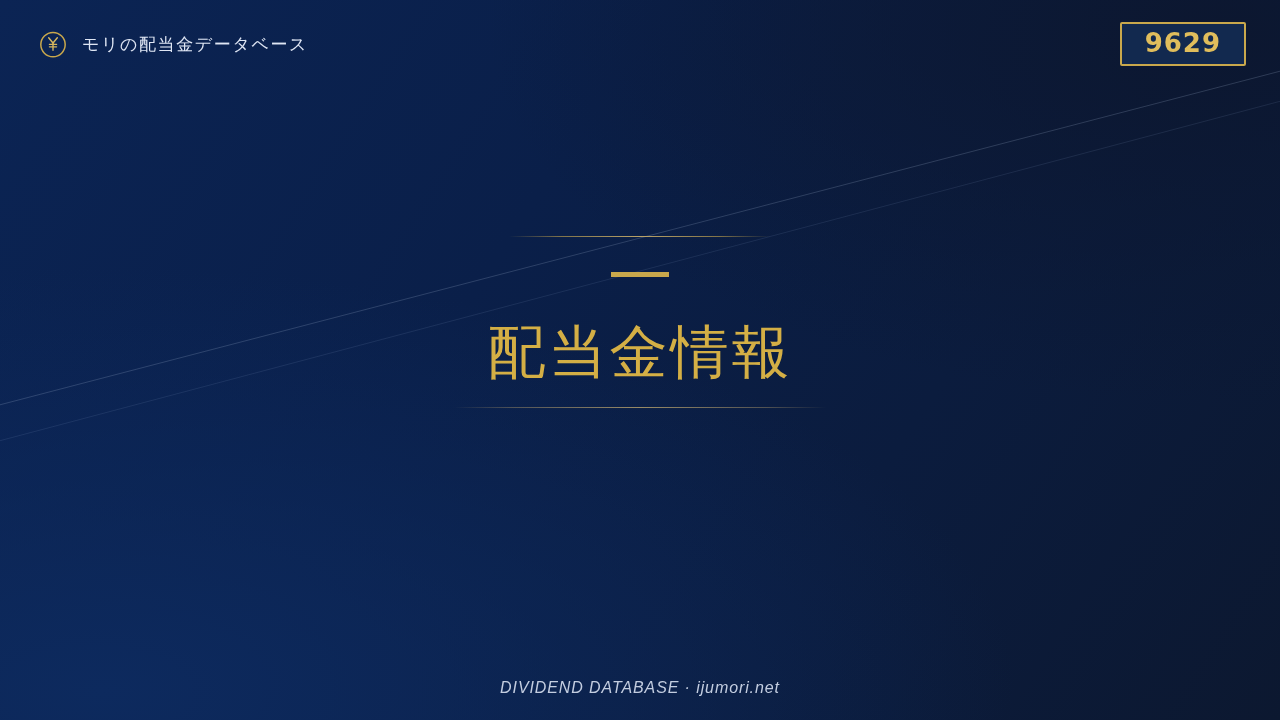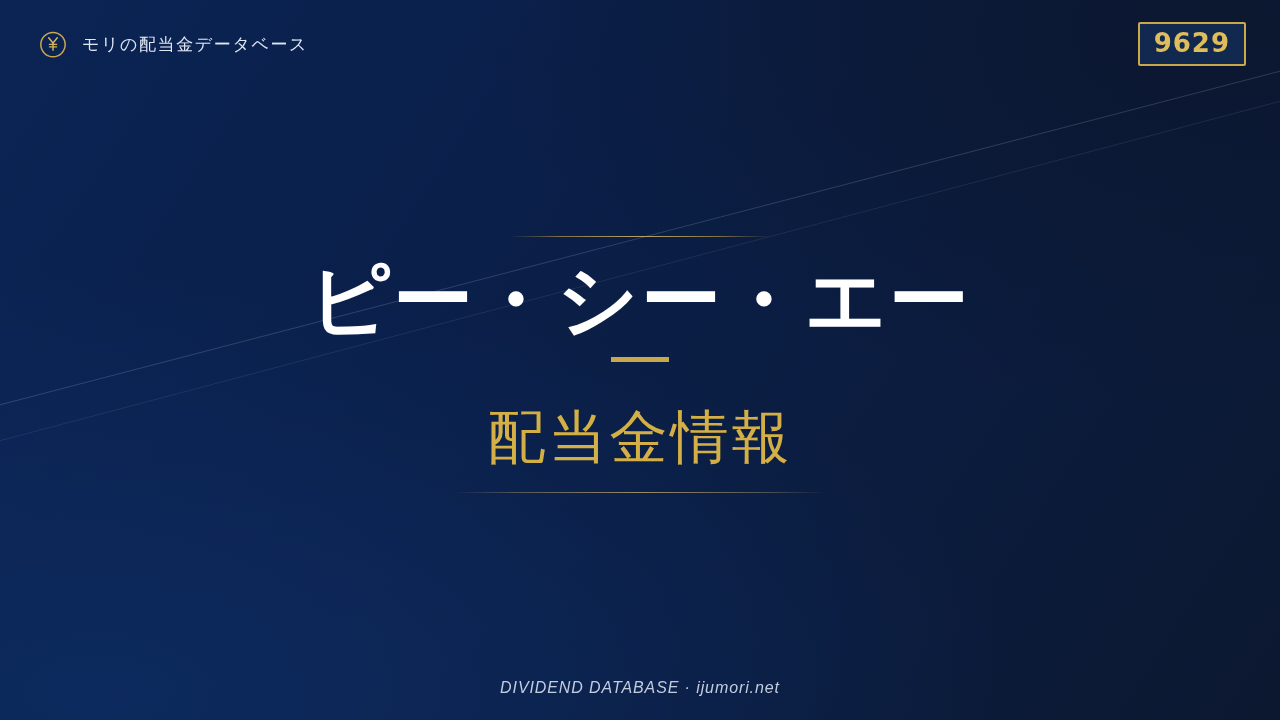--- a/index.html
+++ b/index.html
@@ -47,21 +47,21 @@
   }
   .spacer{ flex:1 1 auto; }
   .ticker-badge{
     border:2px solid #c9a84c;
     background:#12294f;
     color:#e0bd5c;
     font-size:26px;
     font-weight:700;
     letter-spacing:1px;
     line-height:1;
-    padding:6px 14px 8px;
+    padding:6px 23px 8px;
     border-radius:2px;
     font-family:"DejaVu Sans","Liberation Sans",sans-serif;
   }
 
   
   .center{
     position:absolute;
     left:0; right:0;
     top:236px;
     display:flex;
@@ -154,21 +154,20 @@
       <span class="brand-title">モリの配当金データベース</span>
     </div>
 
     <div class="spacer"></div>
 
     <div class="ticker-badge">9629</div>
   </div>
 
   <div class="center">
     <div class="rule-top"></div>
-    <div class="main-title">ピー・シー・エー</div>
     <div class="gold-bar"></div>
     <div class="sub-title">配当金情報</div>
     <div class="rule-bottom"></div>
   </div>
 
   <div class="footer">
     <span class="footer-text">DIVIDEND DATABASE · ijumori.net</span>
   </div>
 
 </div>

